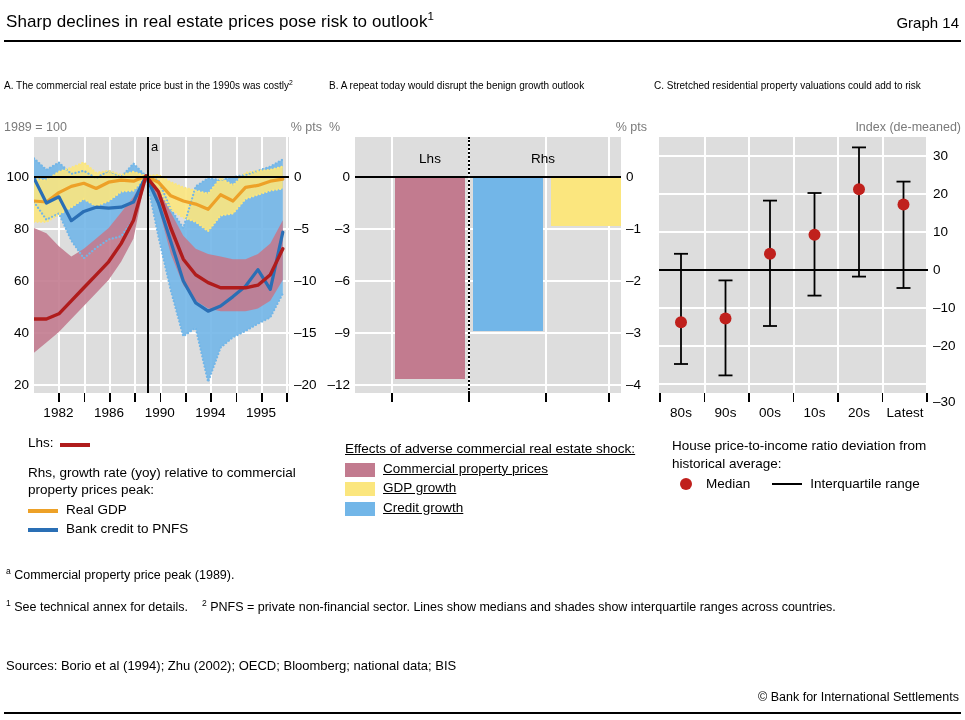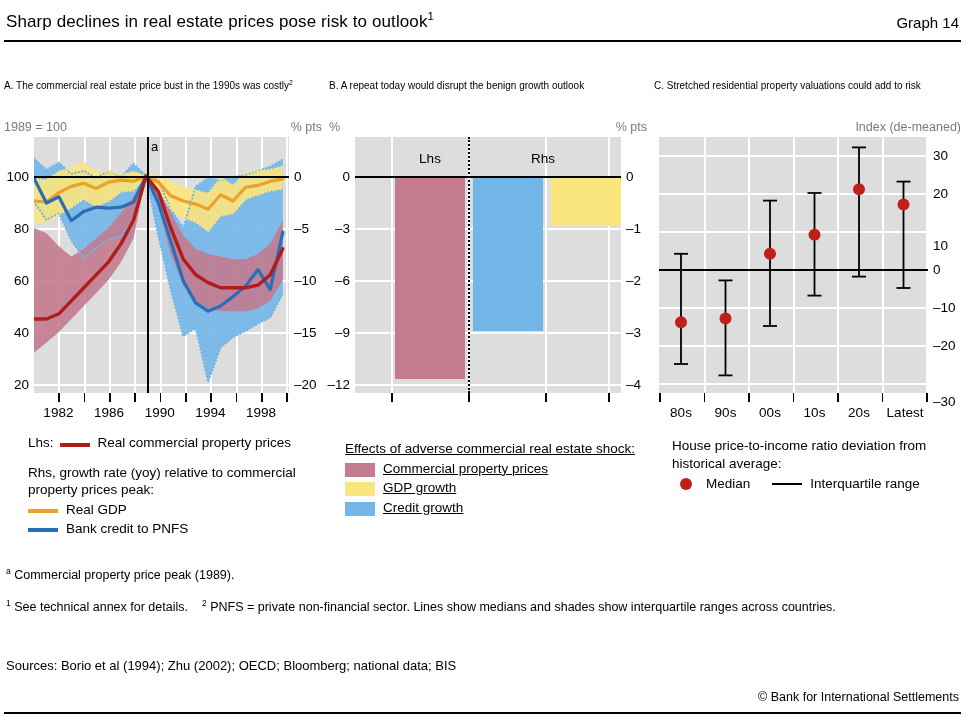--- a/index.html
+++ b/index.html
@@ -157,21 +157,21 @@
       <div class="tick" style="left:176.4px"></div>
       <div class="tick" style="left:201.8px"></div>
       <div class="tick" style="left:227.1px"></div>
       <div class="tick" style="left:252.4px"></div>
     </div>
     <div class="xlabels" style="margin-left:30px;margin-right:33px">
       <div class="xlab" style="left:24.4px">1982</div>
       <div class="xlab" style="left:75.1px">1986</div>
       <div class="xlab" style="left:125.8px">1990</div>
       <div class="xlab" style="left:176.4px">1994</div>
-      <div class="xlab" style="left:227.1px">1998</div>
+      <div class="xlab" style="left:227.1px">1995</div>
     </div>
   </div>
 
   <div class="panel p-b">
     <div class="ptitle">B. A repeat today would disrupt the benign growth outlook</div>
     <div class="unitrow">
       <span class="unit-l">%</span>
       <span class="unit-r">% pts</span>
     </div>
     <div class="plot plot-b">
@@ -271,21 +271,21 @@
             <line x1="237.5" x2="251.5" y1="44.60000000000001" y2="44.60000000000001" stroke="#000" stroke-width="1.8"></line>
             <line x1="237.5" x2="251.5" y1="151" y2="151" stroke="#000" stroke-width="1.8"></line>
             <circle cx="244.5" cy="67.4" r="6" fill="#c0201c"></circle>
           </g>
         </svg>
 
       <div class="zeroline" style="top:132px"></div>
 
       <div class="axlabel ax-right" style="top:18px">30</div>
       <div class="axlabel ax-right" style="top:56px">20</div>
-      <div class="axlabel ax-right" style="top:108px">10</div>
+      <div class="axlabel ax-right" style="top:94px">10</div>
       <div class="axlabel ax-right" style="top:132px">0</div>
       <div class="axlabel ax-right" style="top:170px">–10</div>
       <div class="axlabel ax-right" style="top:208px">–20</div>
       <div class="axlabel ax-right" style="top:264px">–30</div>
     </div>
     <div class="tickbar" style="margin-left:5px;margin-right:33px">
       <div class="tick" style="left:0px"></div>
       <div class="tick" style="left:44.5px"></div>
       <div class="tick" style="left:89px"></div>
       <div class="tick" style="left:133.5px"></div>
@@ -300,21 +300,20 @@
       <div class="xlab" style="left:155.5px">10s</div>
       <div class="xlab" style="left:200px">20s</div>
       <div class="xlab" style="left:246px">Latest</div>
     </div>
   </div>
 
   <div class="legend lg-a">
     <div class="lrow">
       <span style="margin-top:0;margin-right:6px">Lhs:</span>
       <span class="lkey-line" style="background:#b01c1c;margin-top:9px"></span>
-      <span class="ltxt">Real commercial property prices</span>
     </div>
     <div class="lhead gapt">Rhs, growth rate (yoy) relative to commercial property prices peak:</div>
     <div class="lrow">
       <span class="lkey-line" style="background:#eda128"></span>
       <span class="ltxt">Real GDP</span>
     </div>
     <div class="lrow">
       <span class="lkey-line" style="background:#2a6fb5"></span>
       <span class="ltxt">Bank credit to PNFS</span>
     </div>

